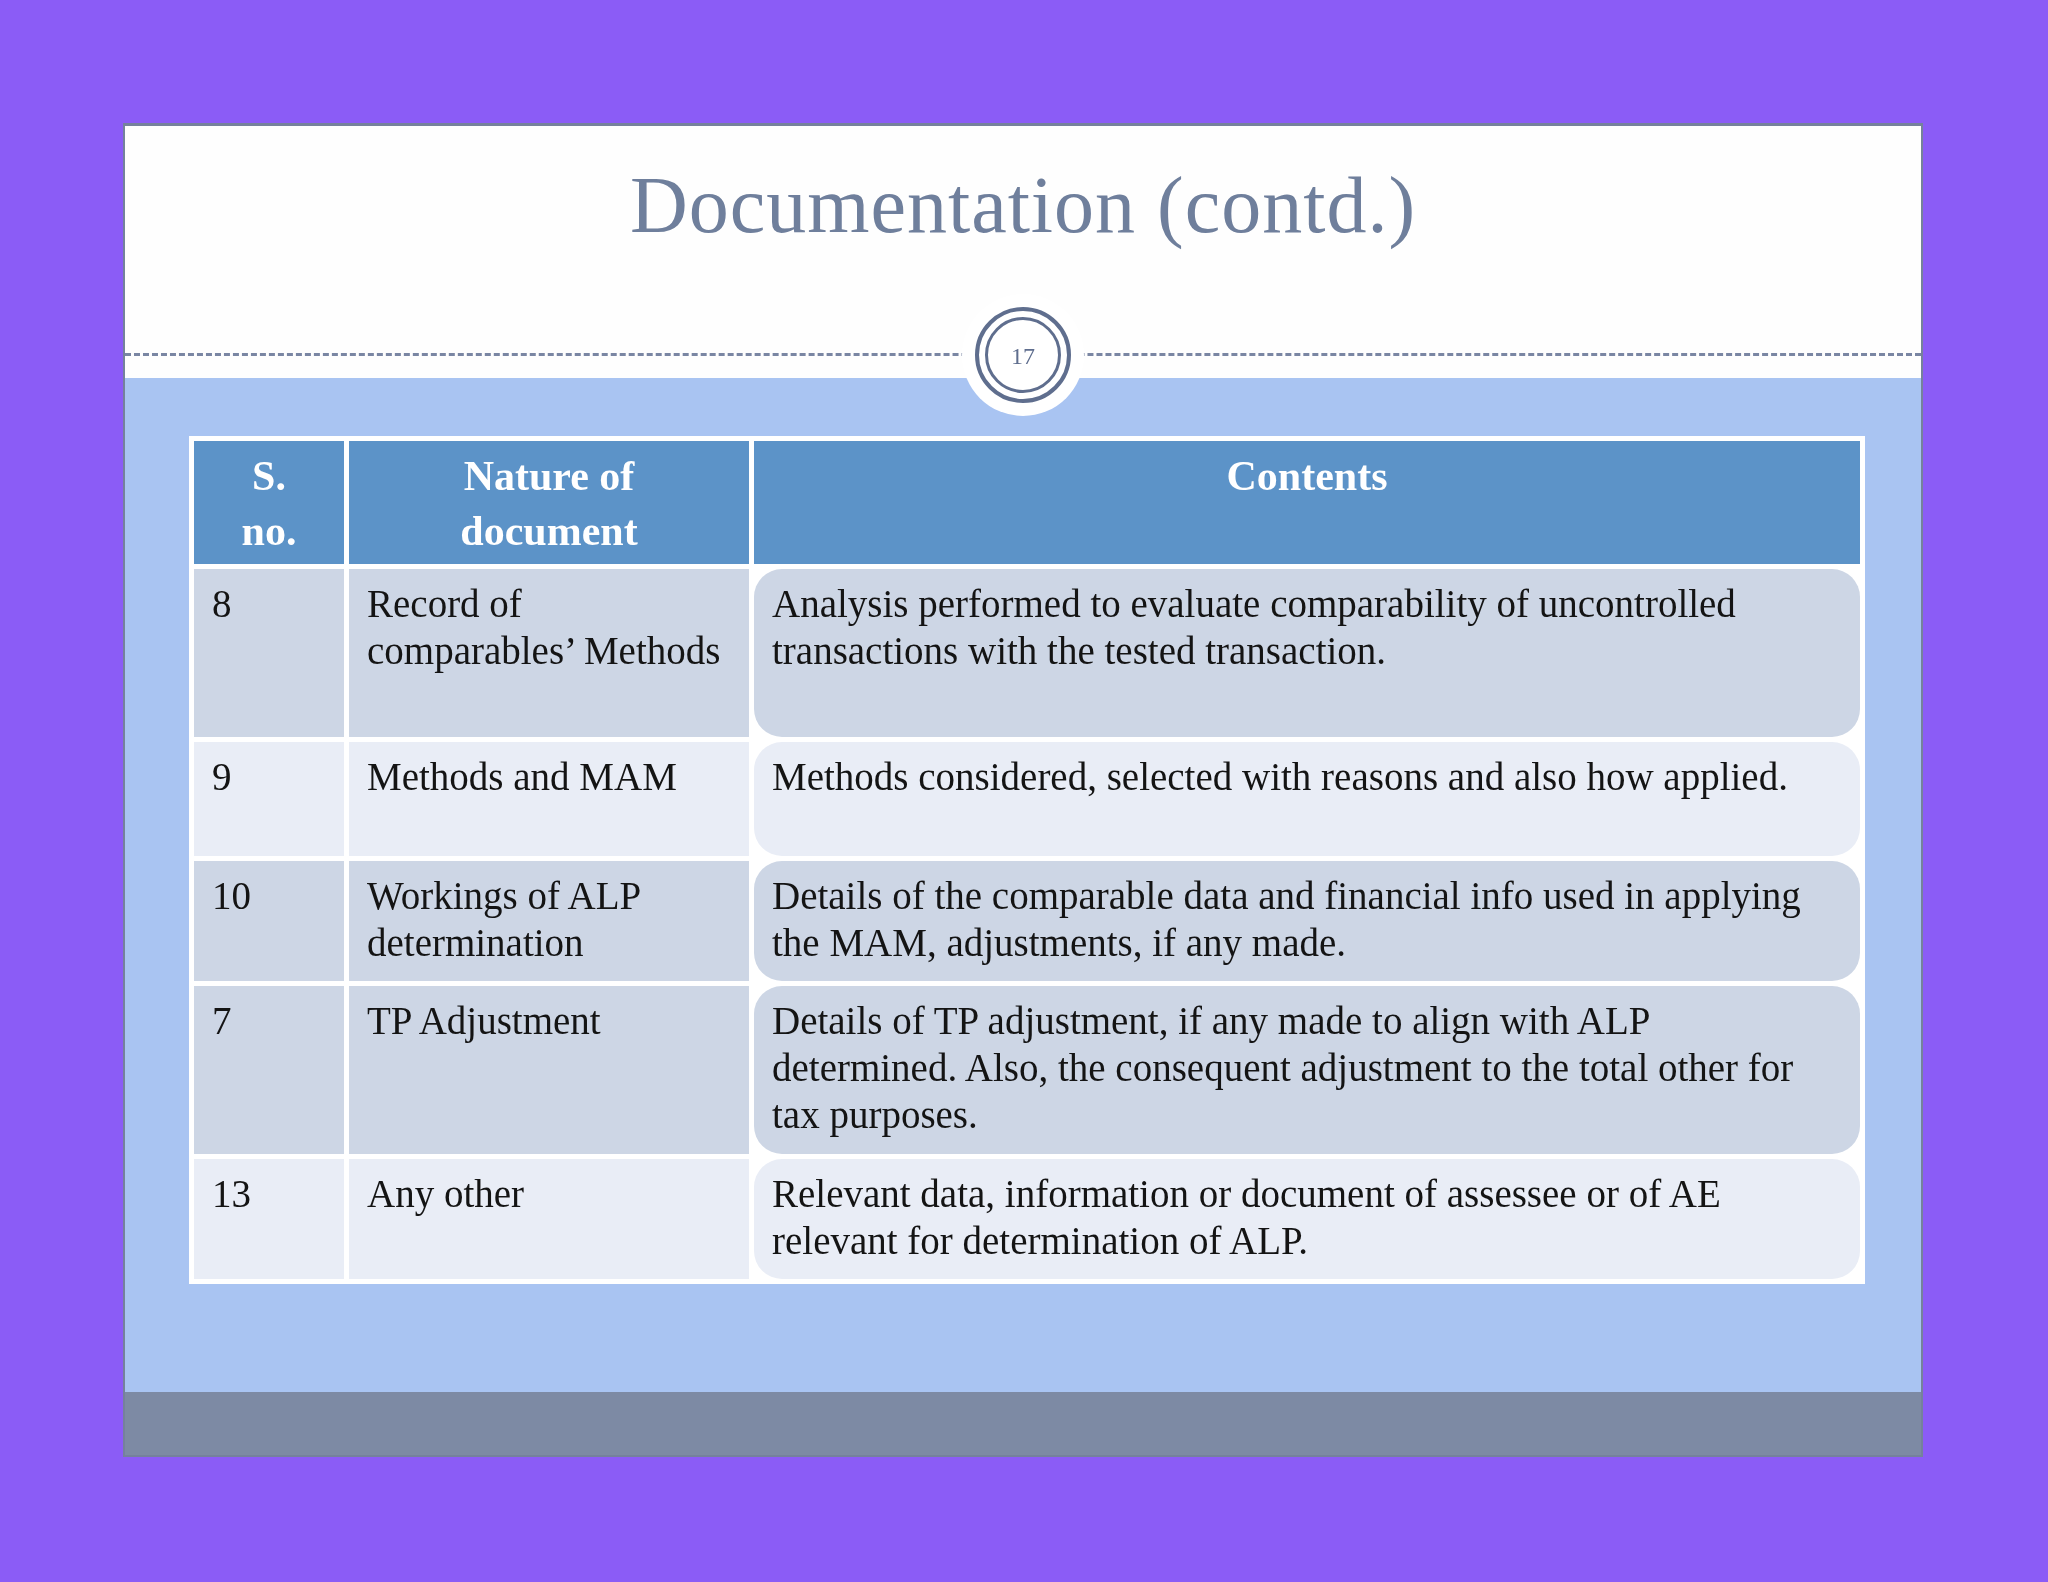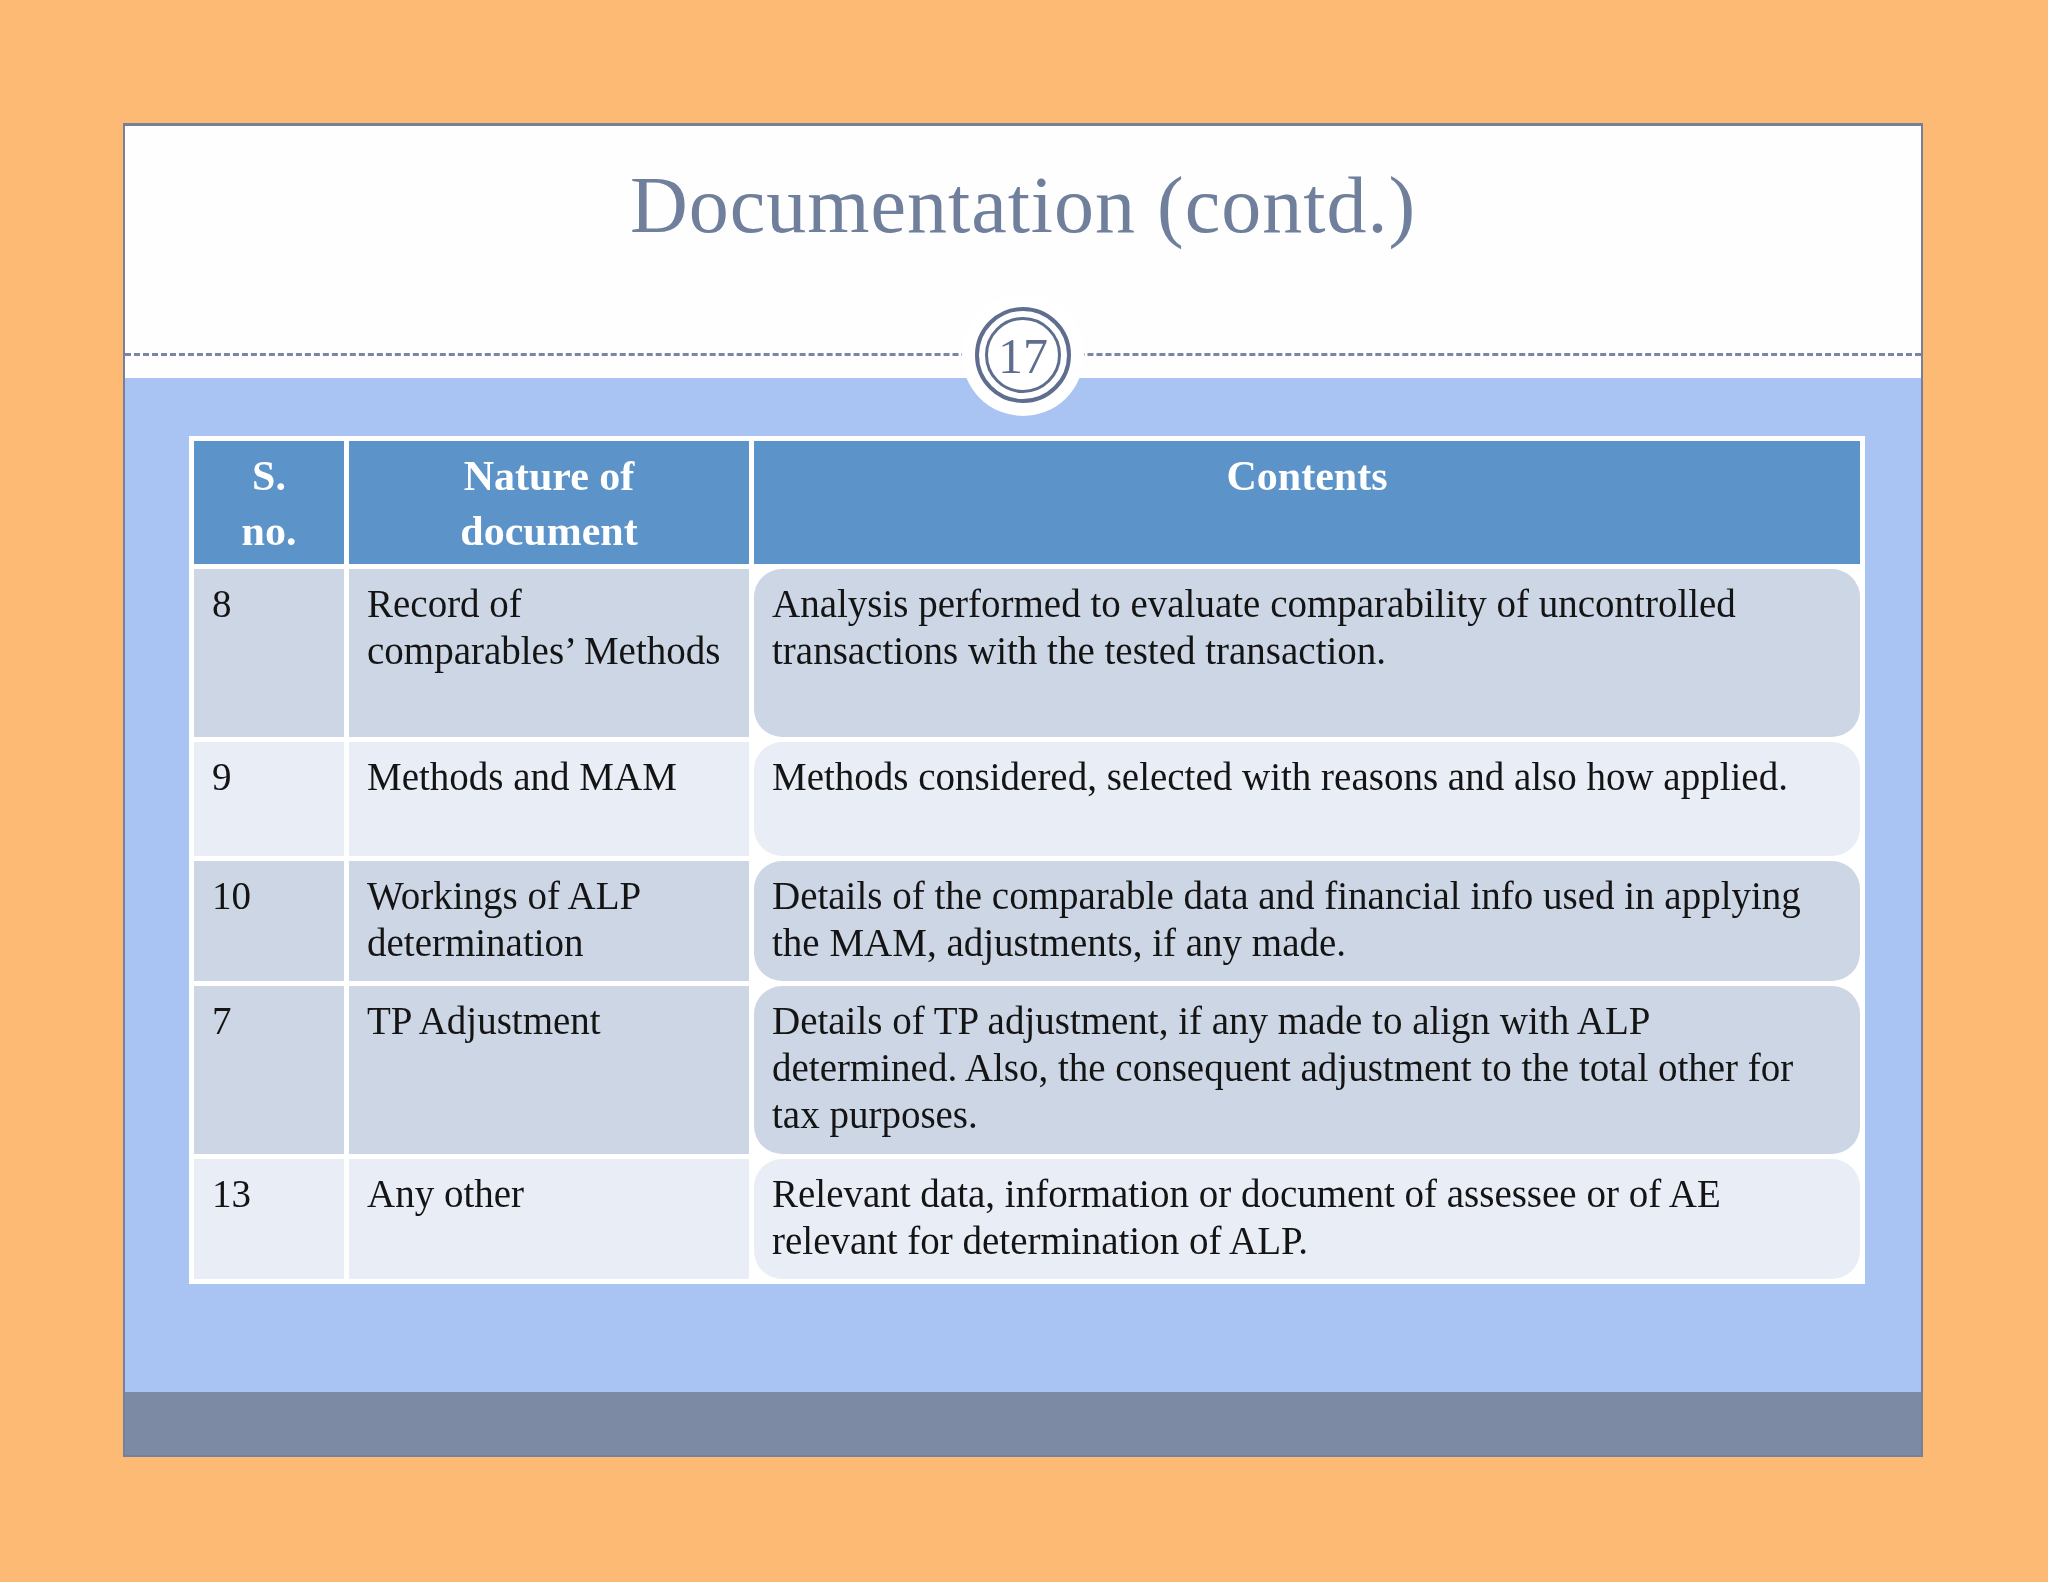--- a/index.html
+++ b/index.html
@@ -10,21 +10,21 @@
     --bar-gray:#7d8aa4;
     --accent-slate:#5f6e8e;
     --title-color:#6f7f9c;
     --border-slate:#75819c;
     --text-dark:#141414;
   }
   html,body{margin:0;padding:0;background:#ffffff;}
   .canvas{
     position:relative;
     width:2048px;height:1582px;
-    background:#fdba74;
+    background:#8b5cf6;
     font-family:"Liberation Serif","DejaVu Serif",serif;
     overflow:hidden;
   }
   .slide{
     position:absolute;left:123px;top:123px;width:1800px;height:1334px;
     background:#fefefe;
     border:2px solid var(--border-slate);
     border-top-width:3px;
     box-sizing:border-box;
   }
@@ -58,21 +58,21 @@
     border:4px solid var(--accent-slate);
     border-radius:50%;
   }
   .page-ring-inner{
     position:absolute;inset:23px;
     border:3px solid var(--accent-slate);
     border-radius:50%;
     display:flex;align-items:center;justify-content:center;
   }
   .page-number{
-    font-size:50px;color:var(--accent-slate);line-height:1;
+    font-size:24px;color:var(--accent-slate);line-height:1;
     padding-top:2px;
   }
   table.doc-table{
     position:absolute;left:64px;top:310px;width:1676px;
     border-collapse:separate;border-spacing:5px;
     background:#ffffff;
     table-layout:fixed;
   }
   col.c-sno{width:150px;}
   col.c-nature{width:400px;}

